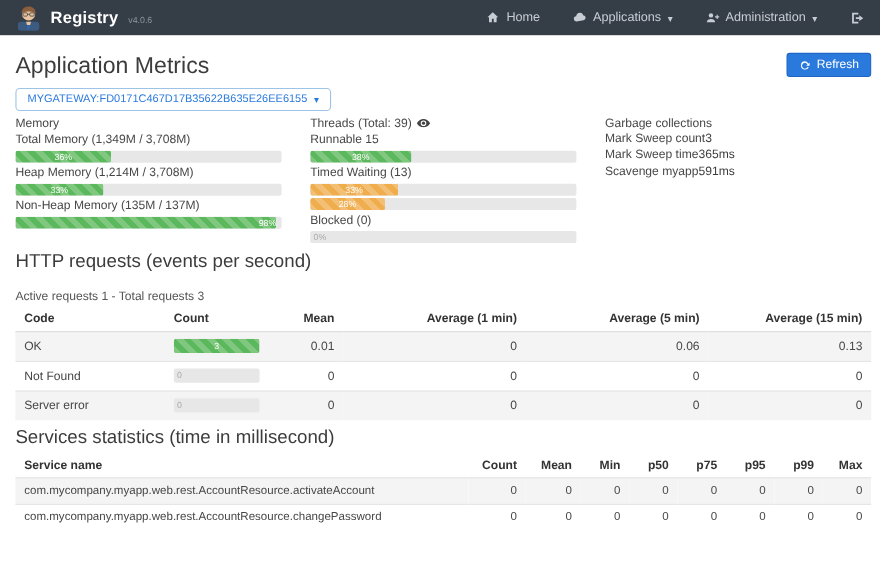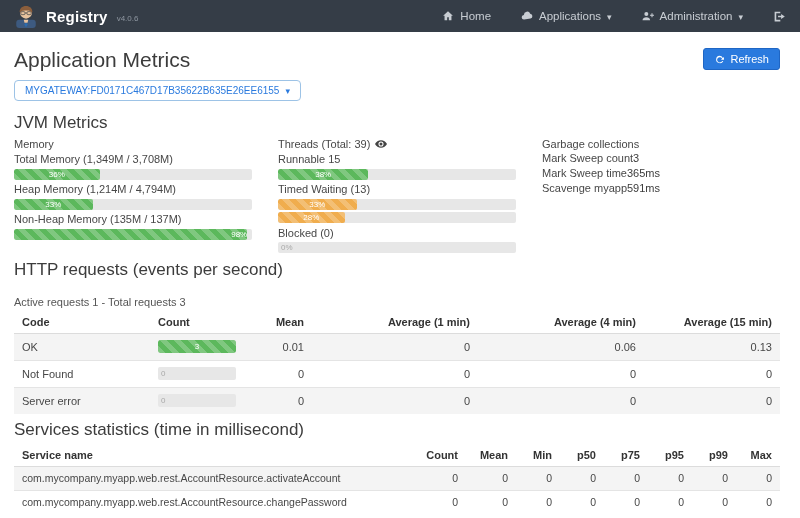--- a/index.html
+++ b/index.html
@@ -17,21 +17,21 @@
   .brand-avatar{width:24px;height:26px;display:block;}
   .brand-name{color:#ffffff;font-weight:bold;font-size:15px;letter-spacing:.2px;}
   .brand-version{color:#8f97a1;font-size:8px;margin-left:1px;position:relative;top:2px;}
   .nav-items{margin-left:auto;display:flex;align-items:center;gap:30px;}
   .nav-item{display:flex;align-items:center;gap:6px;color:#c8cdd3;font-size:11.5px;cursor:pointer;}
   .nav-item svg{width:12px;height:12px;fill:#c8cdd3;display:block;}
   .nav-caret{font-size:9px;position:relative;top:.5px;}
   .nav-signout svg{width:13px;height:13px;fill:#c8cdd3;display:block;}
 
   
-  .content{padding:8px 20px 0 14px;}
+  .content{padding:8px 8px 0 14px;}
   .page-header{display:flex;justify-content:space-between;align-items:flex-start;margin-top:8px;}
   h1{margin:0;font-size:21px;line-height:24px;font-weight:500;color:#3c3c3c;}
   .btn-refresh{display:flex;align-items:center;gap:5px;background:var(--primary);color:#fff;
     border:1px solid #1f66c4;border-radius:3px;font-size:11px;padding:4px 10px;cursor:pointer;
     font-family:"Liberation Sans",sans-serif;}
   .btn-refresh svg{width:11px;height:11px;fill:#fff;display:block;}
   .instance-btn{display:inline-flex;align-items:center;gap:6px;margin-top:8px;background:#fff;
     border:1px solid #9dc3e6;border-radius:4px;color:var(--primary);font-size:10px;
     padding:4px 10px;cursor:pointer;font-family:"Liberation Sans",sans-serif;}
   .instance-btn .caret{font-size:9px;}
@@ -141,32 +141,31 @@
       </svg>
       <span>Refresh</span>
     </button>
   </div>
 
   <button class="instance-btn">
     <span>MYGATEWAY:FD0171C467D17B35622B635E26EE6155</span>
     <span class="caret">▾</span>
   </button>
 
-  <h3 class="section">JVM Metrics</h3>
 
   <div class="jvm-cols">
     <div class="jvm-col">
       <div class="col-title">Memory</div>
       <div id="memory-bars">
           <div class="metric-label">Total Memory (1,349M / 3,708M)</div>
           <div class="track">
             <div class="fill green" style="width: 36%;"></div>
             <span class="bar-label" style="width: 36%;">36%</span>
           </div>
-          <div class="metric-label">Heap Memory (1,214M / 4,794M)</div>
+          <div class="metric-label">Heap Memory (1,214M / 3,708M)</div>
           <div class="track">
             <div class="fill green" style="width: 33%;"></div>
             <span class="bar-label" style="width: 33%;">33%</span>
           </div>
           <div class="metric-label">Non-Heap Memory (135M / 137M)</div>
           <div class="track">
             <div class="fill green" style="width: 98%;"></div>
             <span class="bar-label" style="width: 98%; text-align: right;">98%</span>
           </div>
         </div>
@@ -231,21 +230,21 @@
       <col style="width:166px">
         <col style="width:166px">
         <col>
     </colgroup>
     <thead>
         <tr>
           <th>Code</th>
           <th>Count</th>
           <th class="num">Mean</th>
           <th class="num">Average (1 min)</th>
-          <th class="num">Average (4 min)</th>
+          <th class="num">Average (5 min)</th>
           <th class="num">Average (15 min)</th>
         </tr>
       </thead>
     <tbody>
         <tr class="striped">
           <td>OK</td>
           <td>
             <div class="track count-track">
               <div class="fill green" style="width: 100%;"></div>
               <span class="bar-label" style="width: 100%;">3</span>

